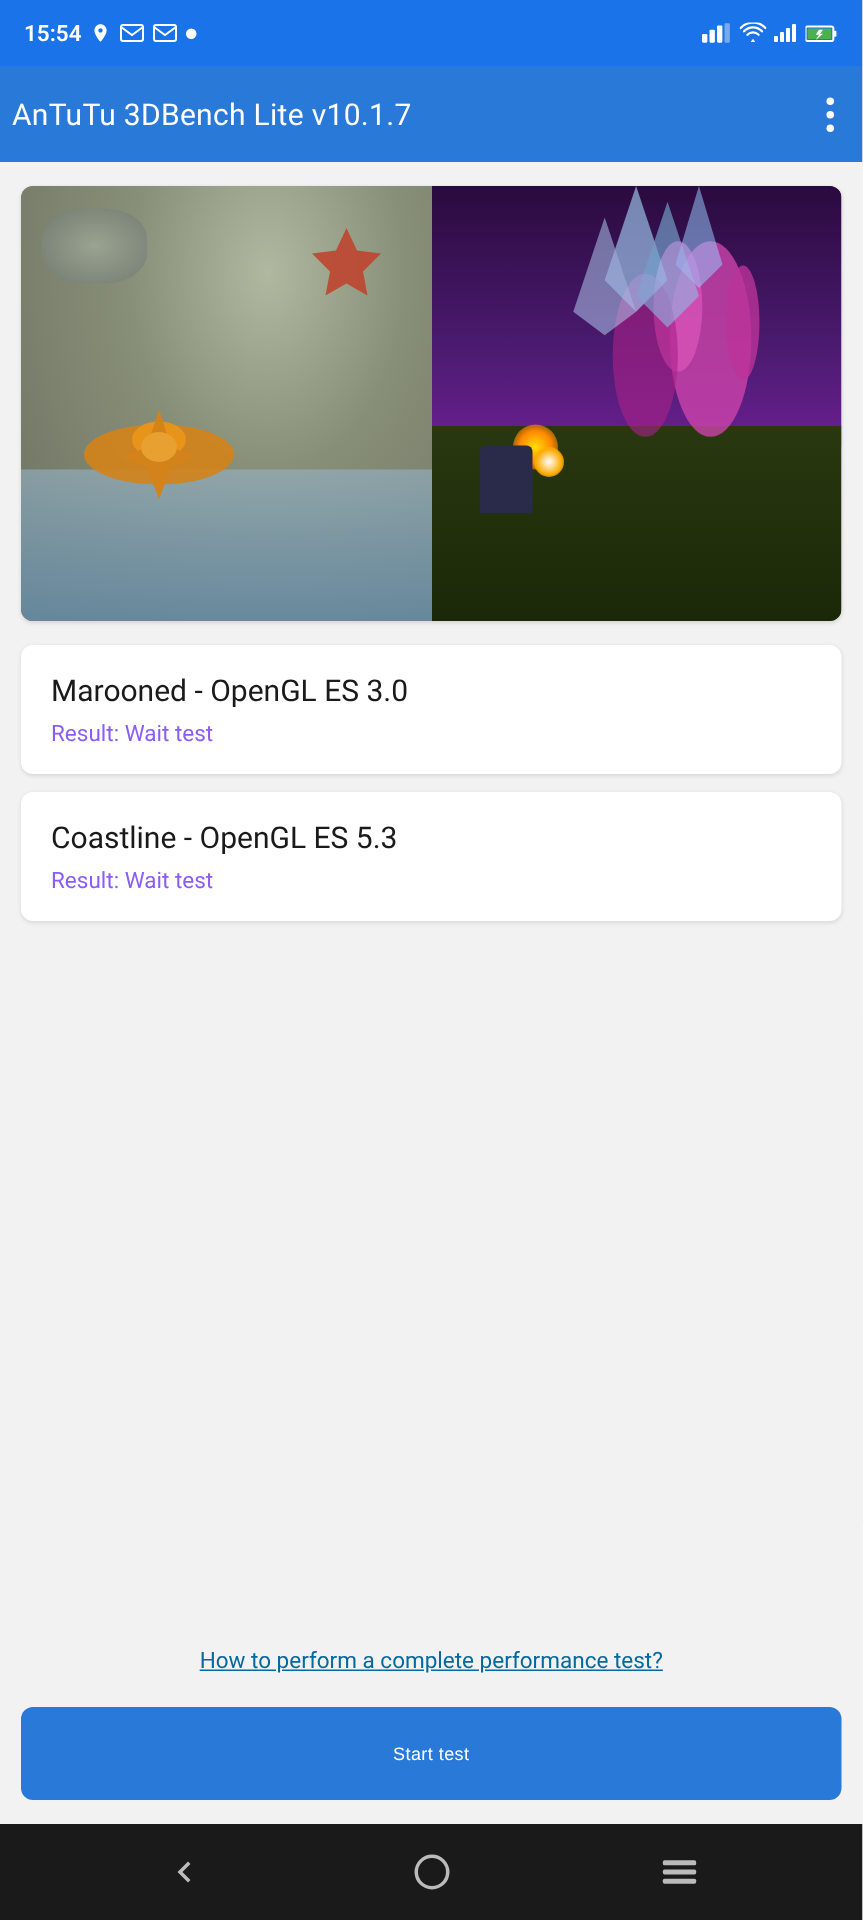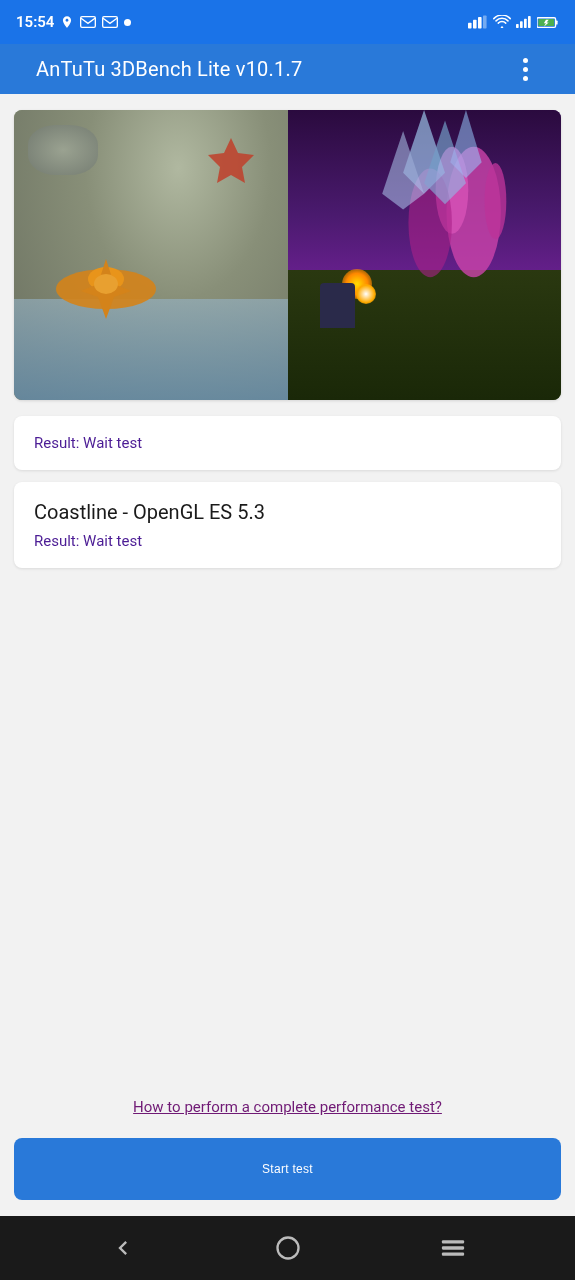--- a/index.html
+++ b/index.html
@@ -39,25 +39,25 @@
     }
     .status-time {
       font-size: 15px;
       font-weight: 600;
     }
 
     
     .app-bar {
       background: #2979d9;
       color: white;
-      height: 50px;
+      height: 64px;
       display: flex;
       align-items: center;
       justify-content: space-between;
-      padding: 0 36px;
+      padding: 0 8px;
     }
     .app-bar-title {
       font-size: 20px;
       font-weight: 400;
       letter-spacing: 0.2px;
     }
     .app-bar-menu {
       width: 28px;
       height: 28px;
       display: flex;
@@ -149,38 +149,38 @@
       box-shadow: 0 1px 3px rgba(0,0,0,0.10);
     }
     .info-card-title {
       font-size: 20px;
       font-weight: 400;
       color: #1a1a1a;
       margin-bottom: 8px;
     }
     .info-card-result {
       font-size: 15px;
-      color: #4c1d95;
+      color: #8b5cf6;
     }
 
     
     .spacer { flex: 1; }
 
     
     .bottom-section {
       background: #f2f2f2;
       padding: 0 14px 16px 14px;
     }
     .help-link {
       text-align: center;
       margin-bottom: 14px;
       padding: 8px 0;
     }
     .help-link a {
-      color: #701a75;
+      color: #0369a1;
       font-size: 15px;
     }
     .start-test-btn {
       width: 100%;
       height: 62px;
       background: #2979d9;
       color: white;
       border: none;
       border-radius: 8px;
       font-size: 12px;
@@ -335,20 +335,21 @@
 
           <div style="position:absolute;bottom:25%;left:12%;
                       width:35px;height:45px;
                       background:#2a2a4a;border-radius:4px 4px 0 0;"></div>
         </div>
       </div>
     </div>
   </div>
 
   <div class="info-card">
+    <div class="info-card-title">Marooned - OpenGL ES 3.0</div>
     <div class="info-card-result">Result: Wait test</div>
   </div>
 
   <div class="info-card">
     <div class="info-card-title">Coastline - OpenGL ES 5.3</div>
     <div class="info-card-result">Result: Wait test</div>
   </div>
 
   <div class="spacer"></div>
 

